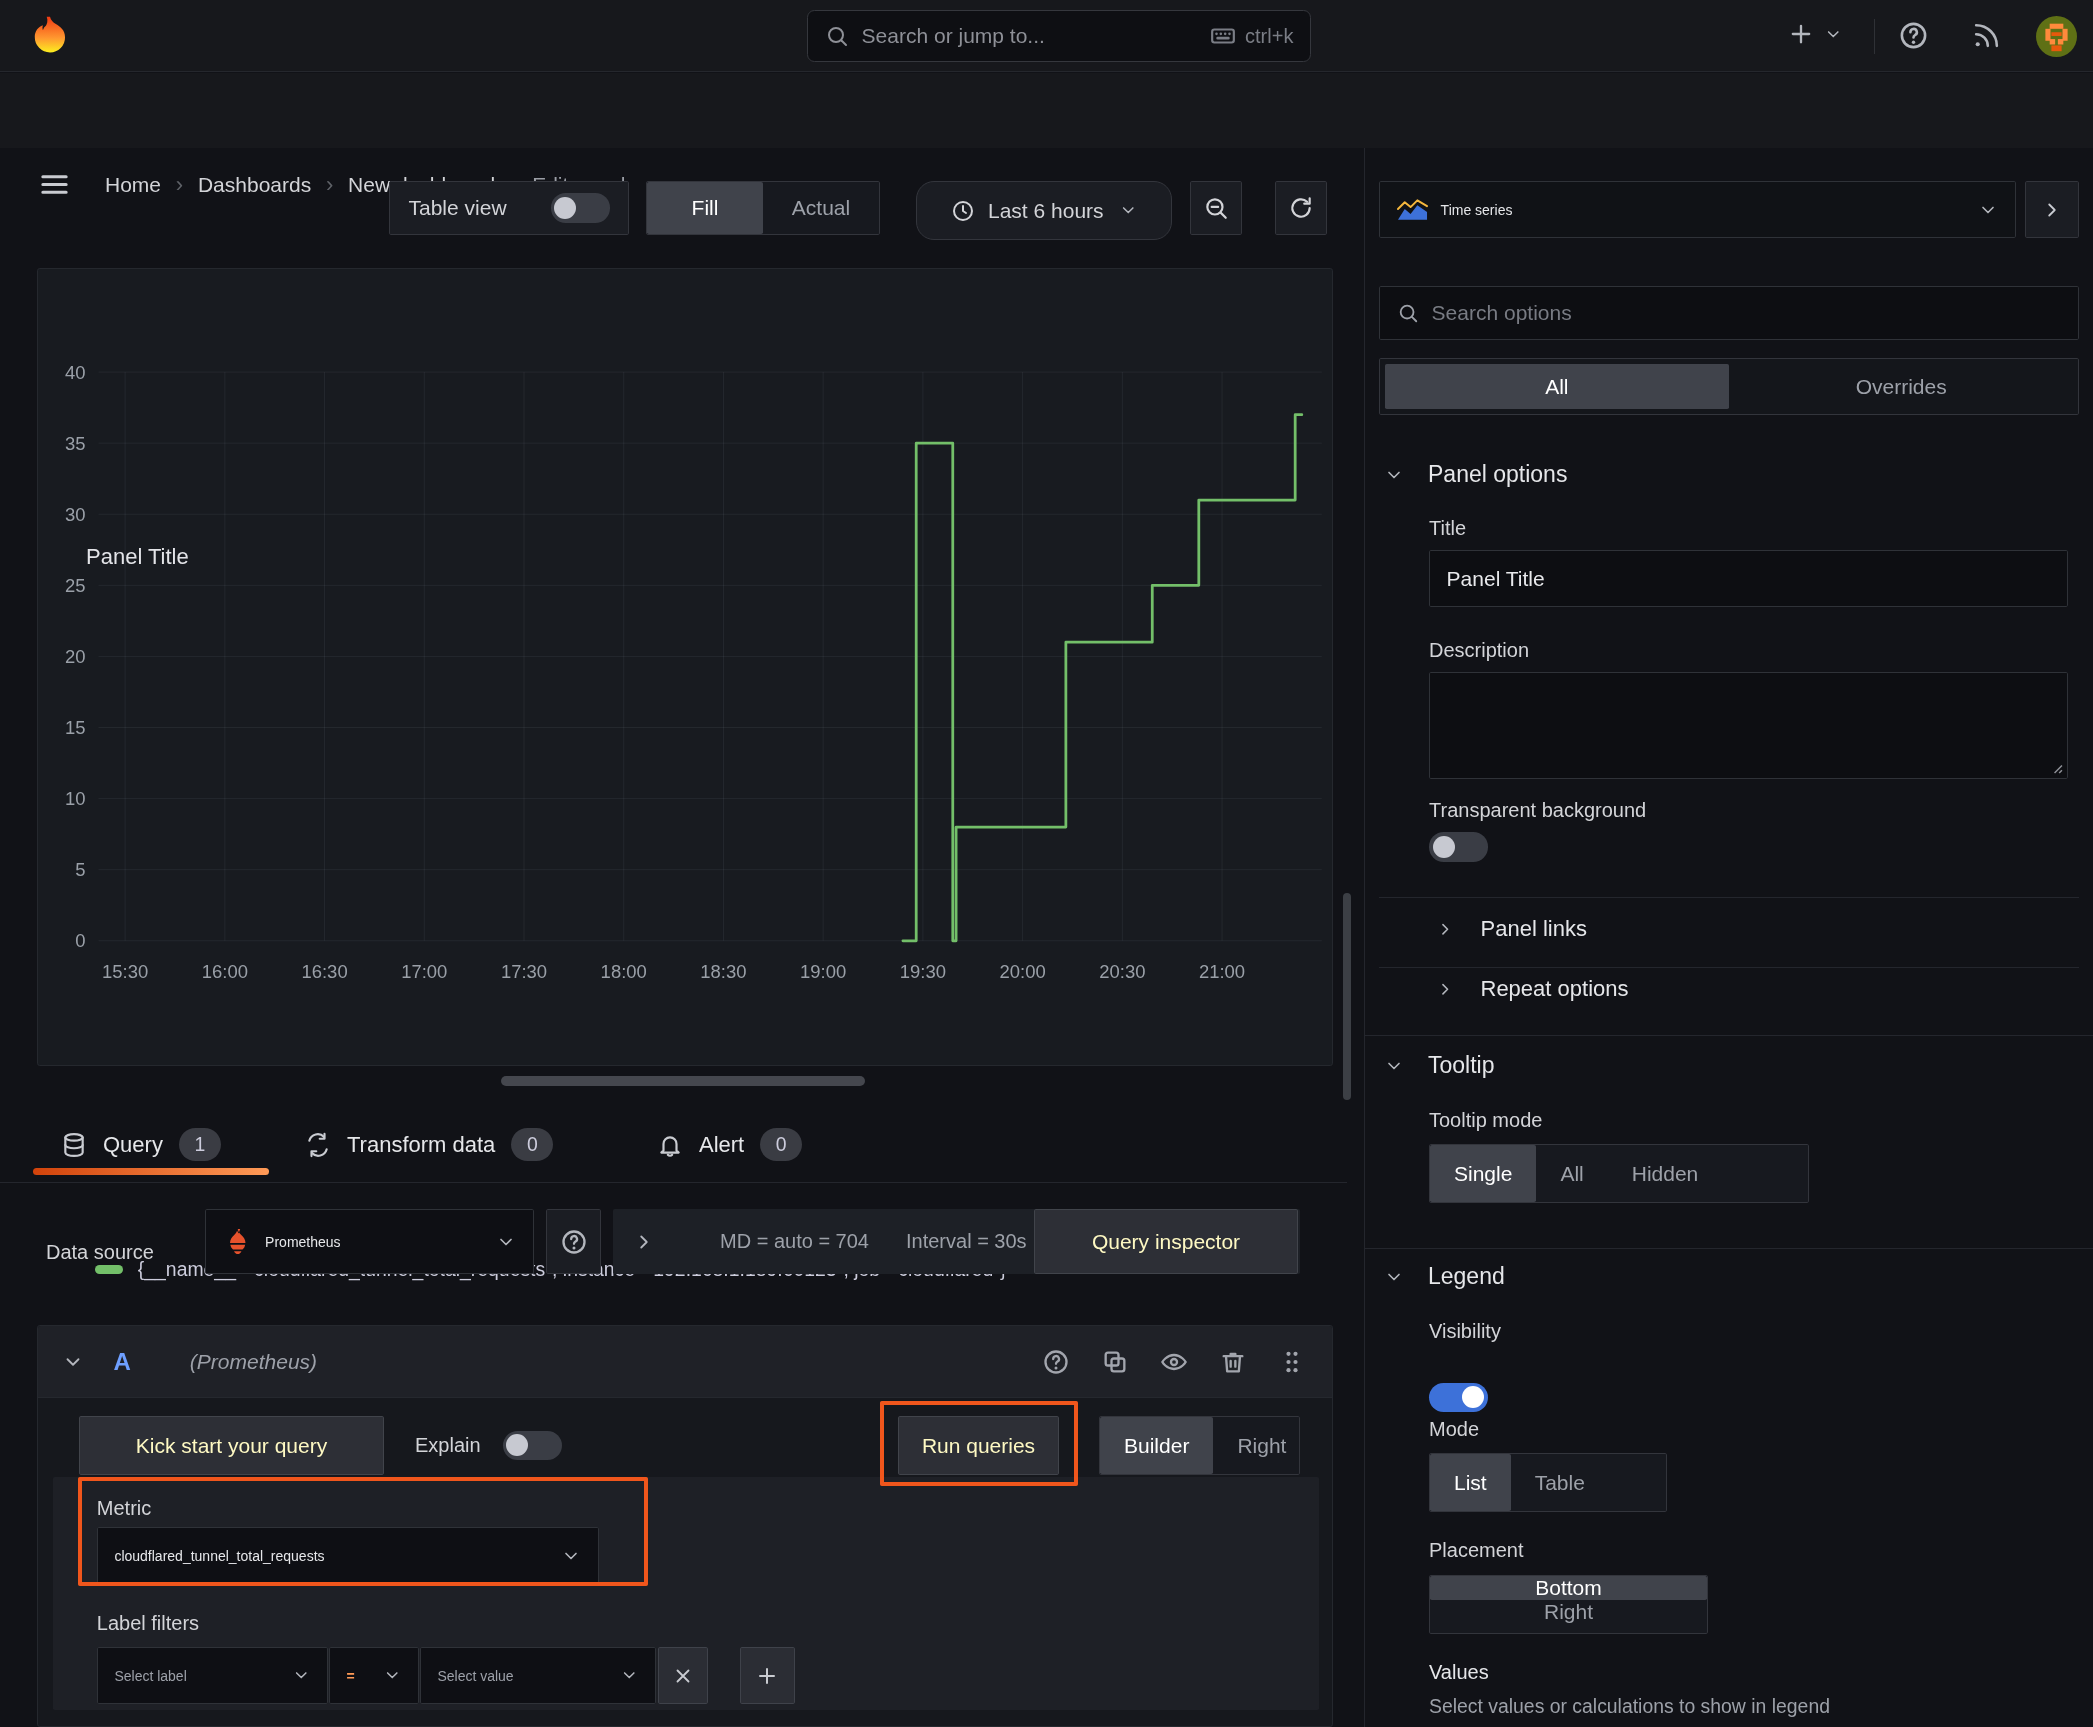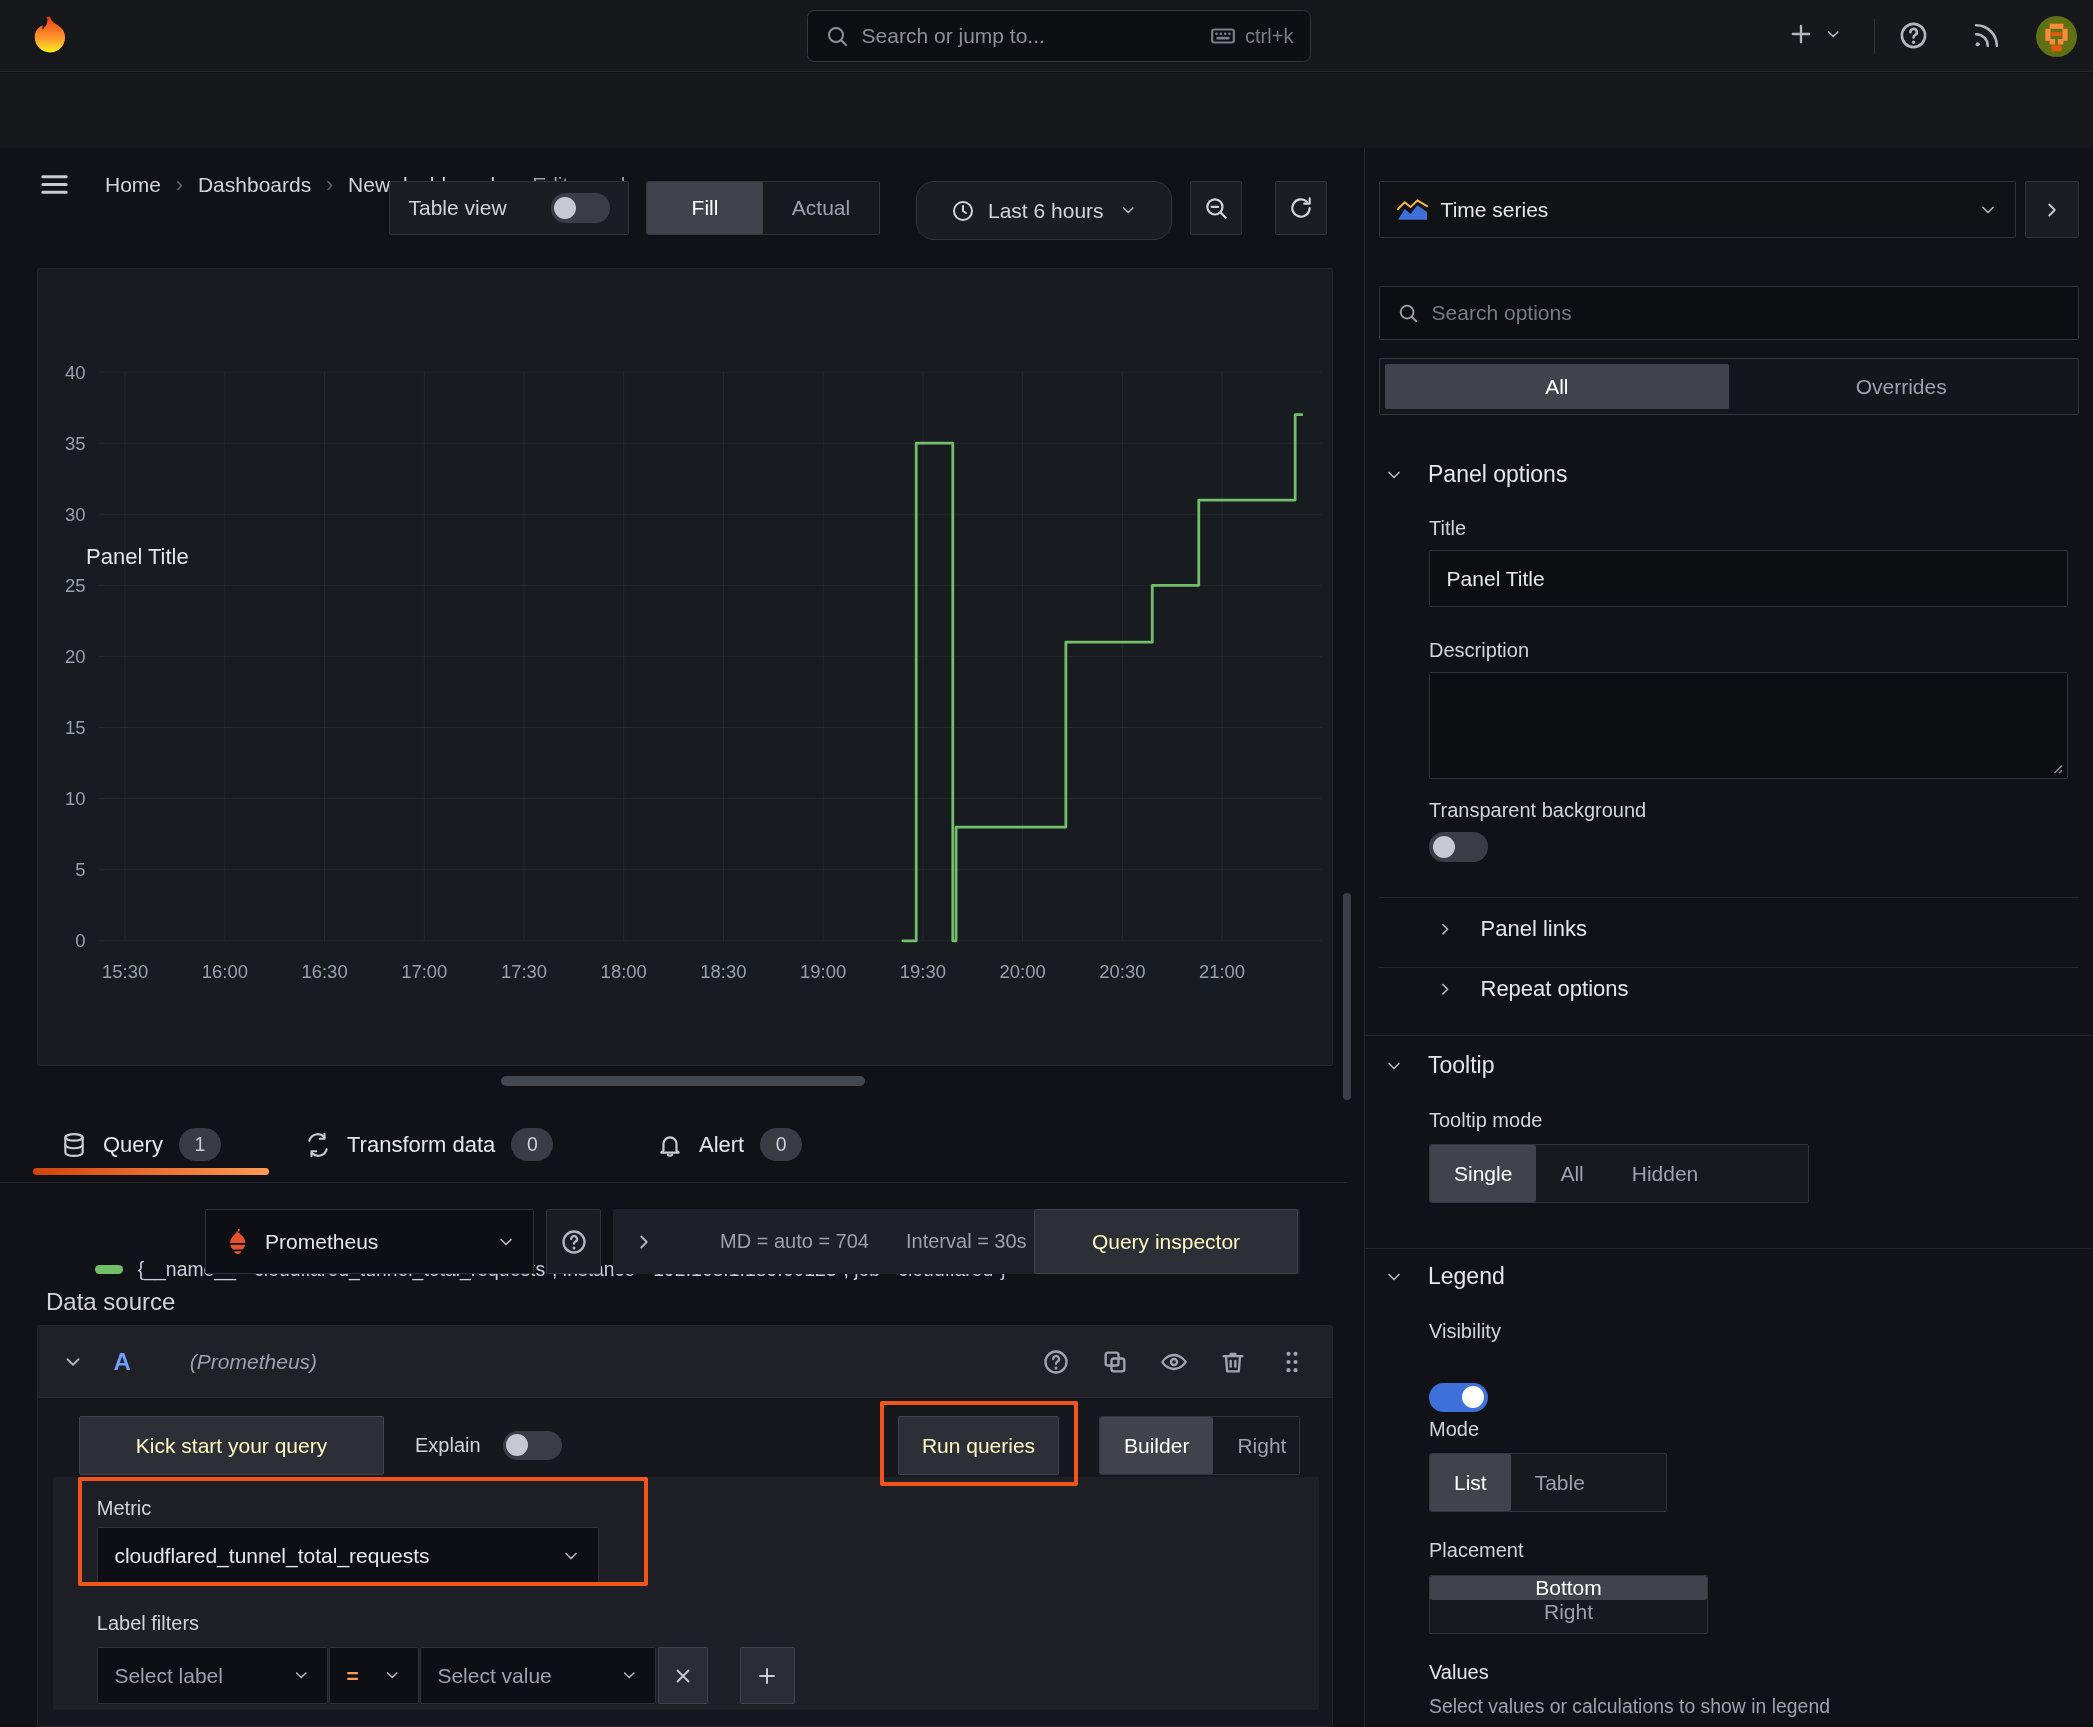--- a/index.html
+++ b/index.html
@@ -54,21 +54,21 @@
   
   .tab { gap:16px; color:#e6e7ea; font-size:22px; }
   .tab .ticon { color:#c9cbd1; }
   .badge { min-width:42px; height:33px; padding:0 11px; border-radius:16.6px; background:#3a3c43; color:#ccccdc;
     display:flex; align-items:center; justify-content:center; font-size:19.4px; }
   #tab-underline { left:33px; top:1168px; width:236px; height:7.4px; border-radius:3.7px;
     background:linear-gradient(90deg,#d2430b,#ff9a57); }
   .hr { position:absolute; height:0.9px; background:#24262d; }
 
   
-  .select { background:#0e0f14; border:0.9px solid #2f3238; border-radius:1.8px; color:#e6e7ea; font-size:21px;
+  .select { background:#0e0f14; border:0.9px solid #2f3238; border-radius:1.8px; color:#e6e7ea; font-size:14px;
     display:flex; align-items:center; padding:0 16.6px; gap:13px; }
   .select .caret { margin-left:auto; color:#b3b6bd; }
   #ds-stats { background:#1d2026; border-radius:1.8px; color:#9da1a9; font-size:20px; }
 
   
   #query-card { left:37px; top:1325px; width:1296px; height:402px; background:#16181d; border:0.9px solid #25282e; border-radius:2.8px; }
   #query-header { left:0; top:0; width:1294px; height:72px; background:#1f2127; border-bottom:0.9px solid #25282e;
     border-radius:2.8px 2.8px 0 0; }
   .qicon { color:#a2a5ad; }
   #editor-body { left:14.8px; top:151px; width:1266px; height:233px; background:#1e2026; border-radius:1.8px; }
@@ -316,21 +316,21 @@
         <path d="M6 17v-6a6 6 0 1 1 12 0v6l2 2H4z"></path>
         <path d="M10 21a2.6 2.6 0 0 0 4 0"></path>
       </svg>
   </span>
   <span>Alert</span>
   <span class="badge">0</span>
 </div>
 
 <div class="hr" style="left:0;top:1182px;width:1347px;"></div>
 
-<div class="abs opt-label" style="left:46px;top:1288px;font-size:24px;">Data source</div>
+<div class="abs opt-label" style="left:46px;top:1241px;font-size:20px;">Data source</div>
 <div class="abs select" style="left:205px;top:1209px;width:329px;height:65px;">
   <span class="icon">
     <svg viewBox="0 0 24 24" width="29.5" height="29.5" style="stroke:none;">
       <path fill="#e6522c" d="M12 1.6c.3 2.2 1.5 3.5 2.9 4.9 1.6 1.6 3.4 3.4 3.4 6.5H5.7c0-3.1 1.8-4.9 3.4-6.5 1-1 2-2 2.4-3.6.2.9.7 1.6 1.3 2.3.3-1.1.7-2.3 1.2-3.6z"></path>
       <path fill="#e6522c" d="M6 14.4h12c-.2 1.5-1 2.9-2.2 3.9H8.2c-1.2-1-2-2.4-2.2-3.9z"></path>
       <path fill="#e6522c" d="M9 19.7h6c-.6 1.4-1.7 2.3-3 2.3s-2.4-.9-3-2.3z"></path>
     </svg>
   </span>
   <span>Prometheus</span>
   <span class="icon caret">

